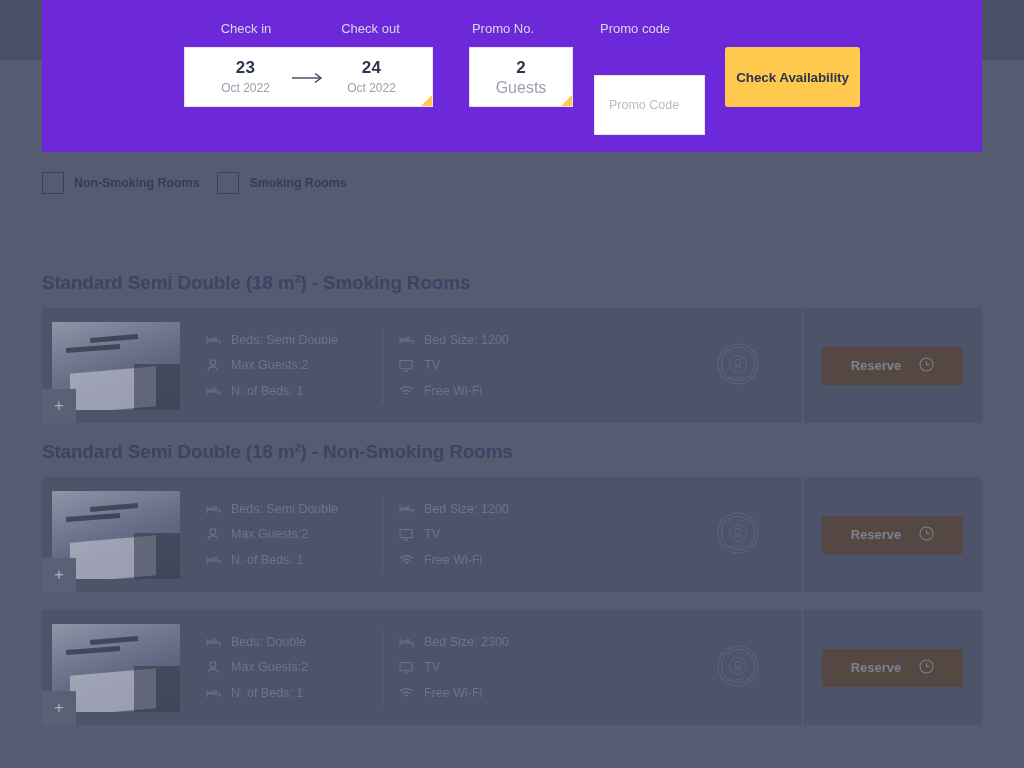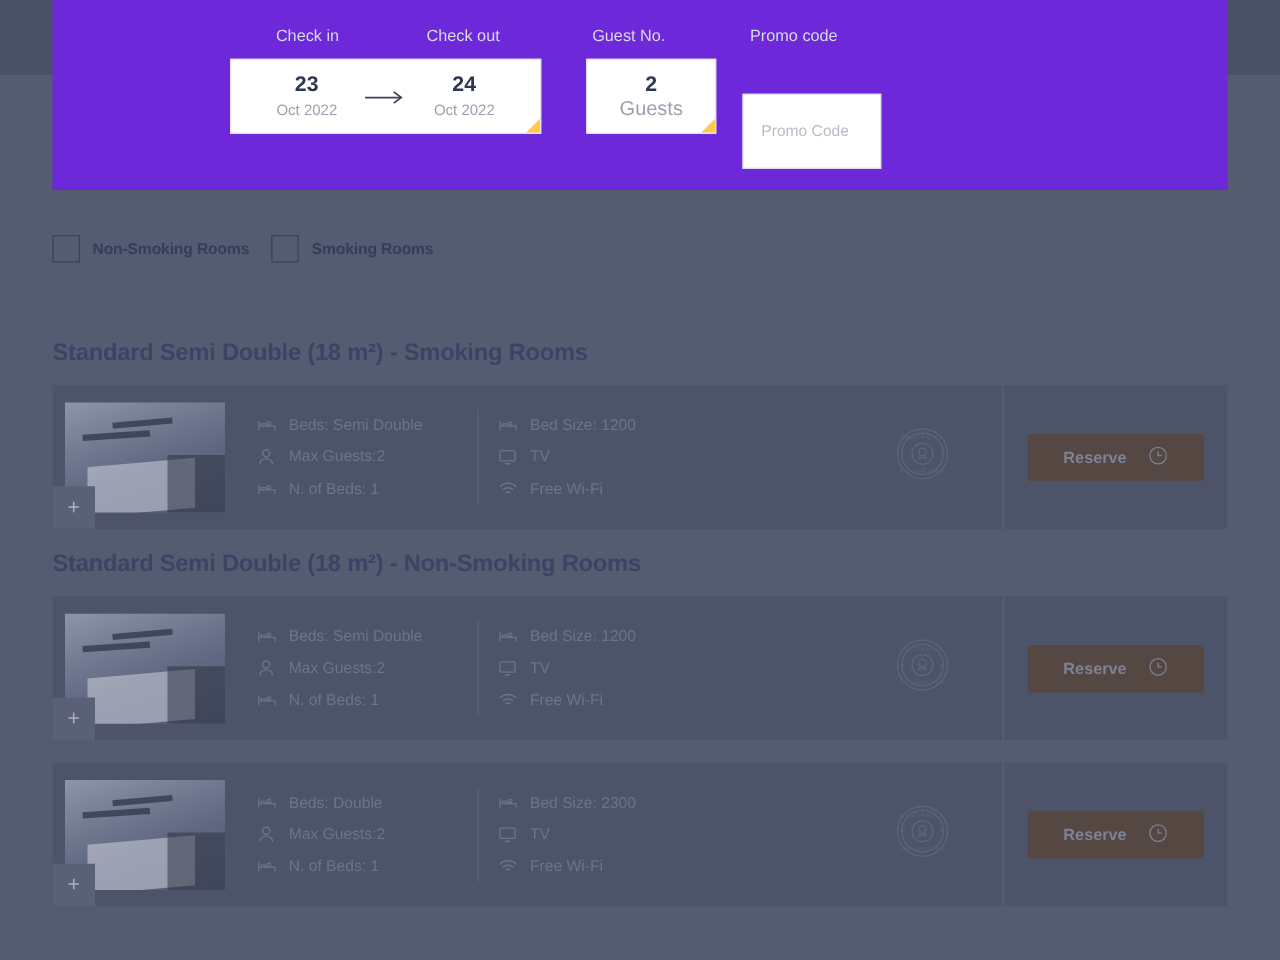--- a/index.html
+++ b/index.html
@@ -120,21 +120,21 @@
     color: #2e3550;
     font-size: 13.5px; font-weight: bold;
     font-family: "Liberation Sans", sans-serif;
     cursor: pointer;
     letter-spacing: -.1px;
   }
 
   
   #filter-row {
     position: absolute;
-    left: 42px; top: 188px;
+    left: 42px; top: 172px;
     display: flex; align-items: center;
   }
   .filter-item { display: flex; align-items: center; }
   .filter-item + .filter-item { margin-left: 18px; }
   .cb-box {
     width: 22px; height: 22px;
     border: 1.5px solid #3b4257;
     background: transparent;
     margin-right: 10px;
   }
@@ -277,35 +277,36 @@
           </div>
           <div class="date-cell">
             <div class="date-day">24</div>
             <div class="date-month">Oct 2022</div>
           </div>
           <span class="bk-corner"></span>
         </div>
       </div>
 
       <div class="bk-group" style="margin-left:18px;">
-        <div class="bk-label" style="width:104px;">Guest No.</div>
+        <div class="bk-label" style="width:104px;">Promo No.</div>
         <div class="bk-box" id="guest-box">
           <div>
             <div class="guest-num">2</div>
             <div class="guest-cap">Guests</div>
           </div>
           <span class="bk-corner"></span>
         </div>
       </div>
 
       <div class="bk-group" id="promo-group">
         <div class="bk-label left" style="width:111px;">Promo code</div>
         <input id="promo-input" type="text" placeholder="Promo Code" style="">
       </div>
 
+      <button id="check-availability-button">Check Availability</button>
     </div>
   </div>
 
   <div id="filter-row">
     <label class="filter-item">
       <span class="cb-box"></span>
       <span class="cb-label">Non-Smoking Rooms</span>
     </label>
     <label class="filter-item">
       <span class="cb-box"></span>

